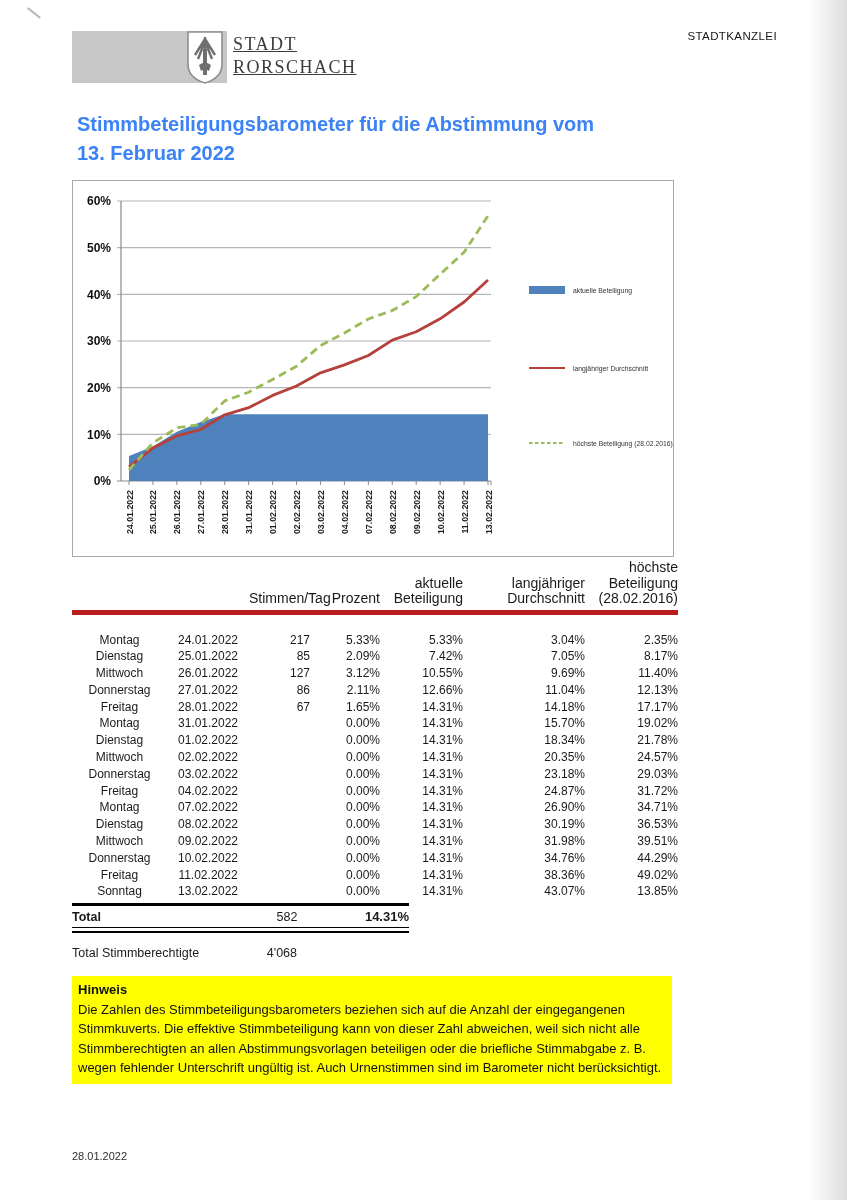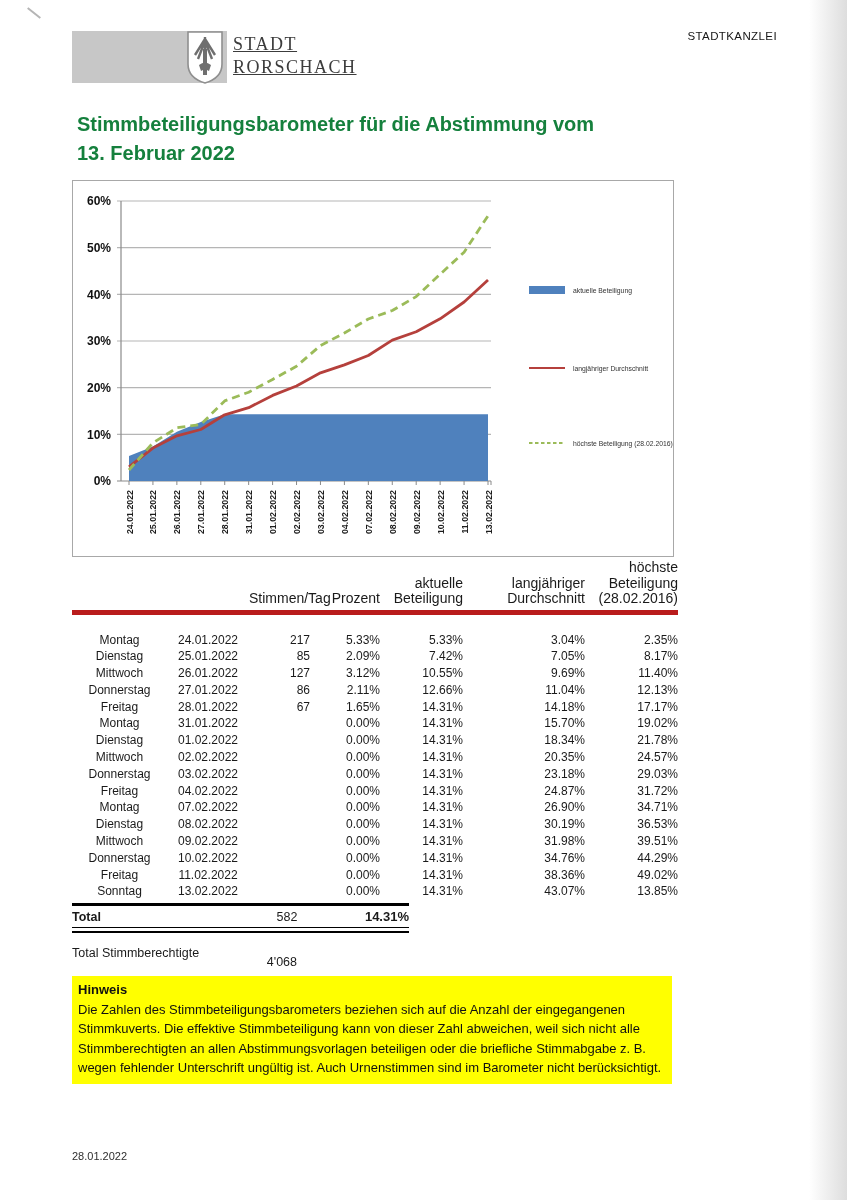--- a/index.html
+++ b/index.html
@@ -11,21 +11,21 @@
 
   
   .logo-band{position:absolute;left:72px;top:31px;width:155px;height:52px;background:#c7c7c7;}
   .crest{position:absolute;left:113px;top:-2px;width:40px;height:56px;}
   .logo-text{position:absolute;left:233px;top:33px;font-family:"Liberation Serif",serif;
         font-size:18px;line-height:23px;letter-spacing:1.5px;color:#3c3c3c;text-decoration:underline;}
   .dept{position:absolute;right:70px;top:30px;font-size:11.5px;letter-spacing:.4px;color:#161616;}
 
   
   .title{position:absolute;left:77px;top:110px;width:640px;font-size:20px;font-weight:bold;
-        line-height:29px;color:#15803d;}
+        line-height:29px;color:#3b82f6;}
 
   
   .chart-frame{position:absolute;left:72px;top:180px;width:600px;height:375px;border:1px solid #a8a8a8;background:#fff;}
 
   
   .table-wrap{position:absolute;left:72px;top:560px;width:606px;}
   table.data-table{border-collapse:collapse;width:606px;table-layout:fixed;}
   table.data-table th{font-size:14px;font-weight:normal;vertical-align:bottom;line-height:15.5px;
         padding:0 0 3px 0;border-bottom:5px solid #b91c1c;}
   table.data-table td{font-size:12px;line-height:16.8px;padding:0;white-space:nowrap;overflow:hidden;}
@@ -34,21 +34,21 @@
 
   .total-block{position:absolute;left:72px;top:903px;width:337px;}
   .total-row{display:flex;align-items:baseline;border-top:3px solid #000;padding:3px 0 3px 0;font-size:12.5px;}
   .total-row .t-label{flex:1;font-weight:bold;}
   .total-row .t-stimmen{width:68px;text-align:center;}
   .total-row .t-prozent{width:88px;text-align:right;font-weight:bold;font-size:13px;}
   .total-underline{border-top:1.5px solid #000;height:3px;border-bottom:2.5px solid #000;}
 
   .stimmberechtigte{position:absolute;left:72px;top:946px;width:225px;display:flex;font-size:12.5px;}
   .stimmberechtigte .s-label{flex:1;}
-  .stimmberechtigte .s-value{text-align:right;margin-top:9px;}
+  .stimmberechtigte .s-value{text-align:right;}
 
   
   .hinweis{position:absolute;left:72px;top:976px;width:600px;background:#ffff00;
         padding:4px 0 6px 6px;box-sizing:border-box;font-size:13px;line-height:19.5px;color:#111;}
   .hinweis .hw-head{font-weight:bold;}
 
   .footer-date{position:absolute;left:72px;top:1150px;font-size:11px;color:#2e2e2e;}
 </style>
 </head>
 <body>

